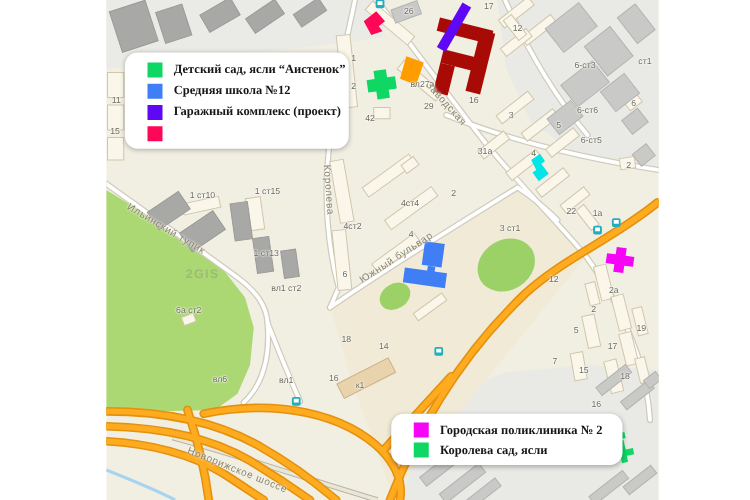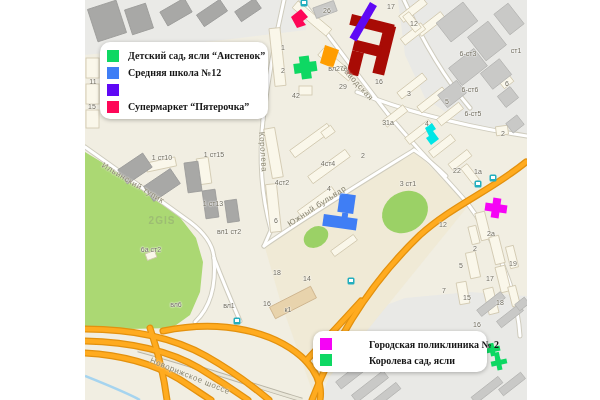--- a/index.html
+++ b/index.html
@@ -9,26 +9,26 @@
   
   #labels{position:absolute;left:0;top:0;width:600px;height:400px;pointer-events:none;}
   .blabel{position:absolute;transform:translate(-50%,-50%);font-size:7px;color:#6f6b5c;
           white-space:nowrap;text-shadow:0 0 2px #fff,0 0 2px #fff,0 0 1px #fff;}
   .slabel{position:absolute;font-size:8px;color:#8a8672;letter-spacing:.6px;white-space:nowrap;
           text-shadow:0 0 2px #f6f3e8,0 0 2px #f6f3e8;}
   .wmark{position:absolute;transform:translate(-50%,-50%);font-size:10px;font-weight:bold;
          color:rgba(125,125,115,.30);letter-spacing:1px;}
   
   .legend{position:absolute;background:#fff;border-radius:10px;
-          box-shadow:0 1px 4px rgba(0,0,0,.28);padding:5px 8px 4px 7px;
+          box-shadow:0 1px 4px rgba(0,0,0,.28);padding:5px 8px 4px 18px;
           font-family:"Liberation Serif",serif;font-weight:bold;color:#161616;}
   .legend .row{display:flex;align-items:center;height:17px;}
   .legend .sw{width:12px;height:12px;flex:0 0 12px;margin-right:9px;}
   .legend .lab{font-size:10px;white-space:nowrap;}
-  #legend2 .row{height:16px;gap:28px;}
+  #legend2 .row{height:16px;}
 </style>
 </head>
 <body>
 
 <div class="stage">
 
   <svg id="map" width="600" height="400" viewBox="0 0 600 400">
     <defs>
       <clipPath id="mapclip">
           <rect x="85" y="0" width="442" height="400"></rect>
@@ -301,24 +301,24 @@
       <div class="row">
         <span class="sw" style="background: rgb(14, 216, 99);"></span>
         <span class="lab">Детский сад, ясли “Аистенок”</span>
       </div>
       <div class="row">
         <span class="sw" style="background: rgb(63, 126, 245);"></span>
         <span class="lab">Средняя школа №12</span>
       </div>
       <div class="row">
         <span class="sw" style="background: rgb(95, 8, 245);"></span>
+        <span class="lab">Гаражный комплекс (проект)</span>
       </div>
       <div class="row">
         <span class="sw" style="background: rgb(254, 7, 88);"></span>
-        <span class="lab">Супермаркет “Пятерочка”</span>
       </div>
     </div>
   <div class="legend" id="legend2" style="left:313px;top:331px;width:159px;">
       <div class="row">
         <span class="sw" style="background: rgb(245, 4, 245);"></span>
         <span class="lab">Городская поликлиника № 2</span>
       </div>
       <div class="row">
         <span class="sw" style="background: rgb(14, 216, 99);"></span>
         <span class="lab">Королева сад, ясли</span>

